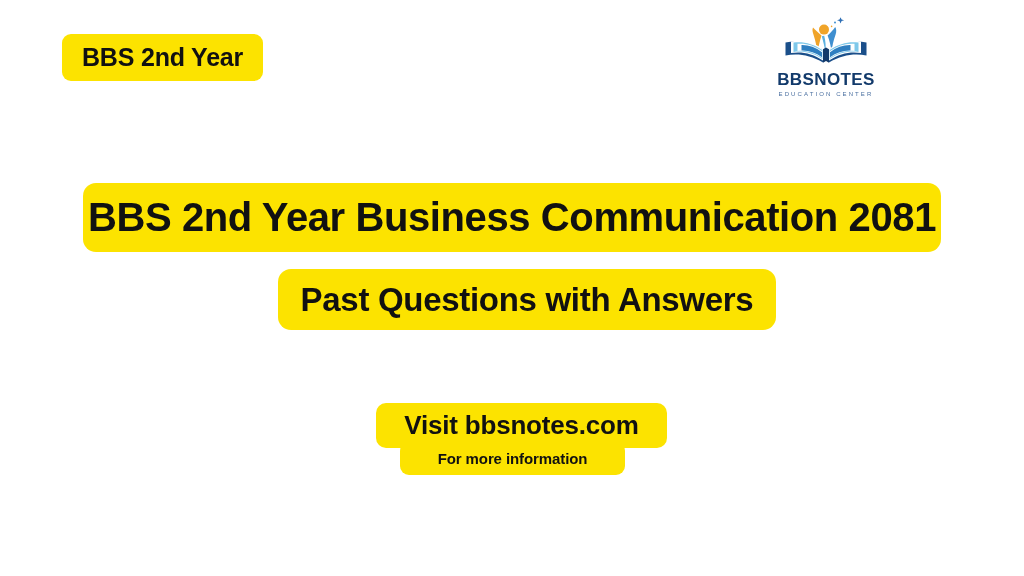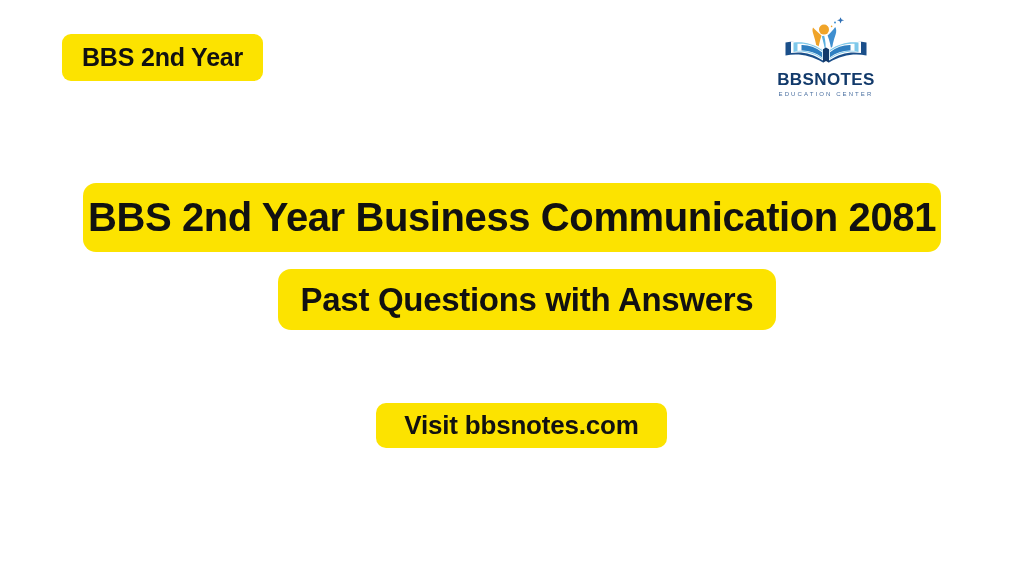--- a/index.html
+++ b/index.html
@@ -209,14 +209,17 @@
   </div>
 
   <div class="subtitle-block">
     <span class="subtitle-text">Past Questions with Answers</span>
   </div>
 
   <div class="visit-block">
     <span class="visit-text">Visit bbsnotes.com</span>
   </div>
 
+  <div class="info-block">
+    <span class="info-text">For more information</span>
+  </div>
 
 </div>
 
 </body></html>

